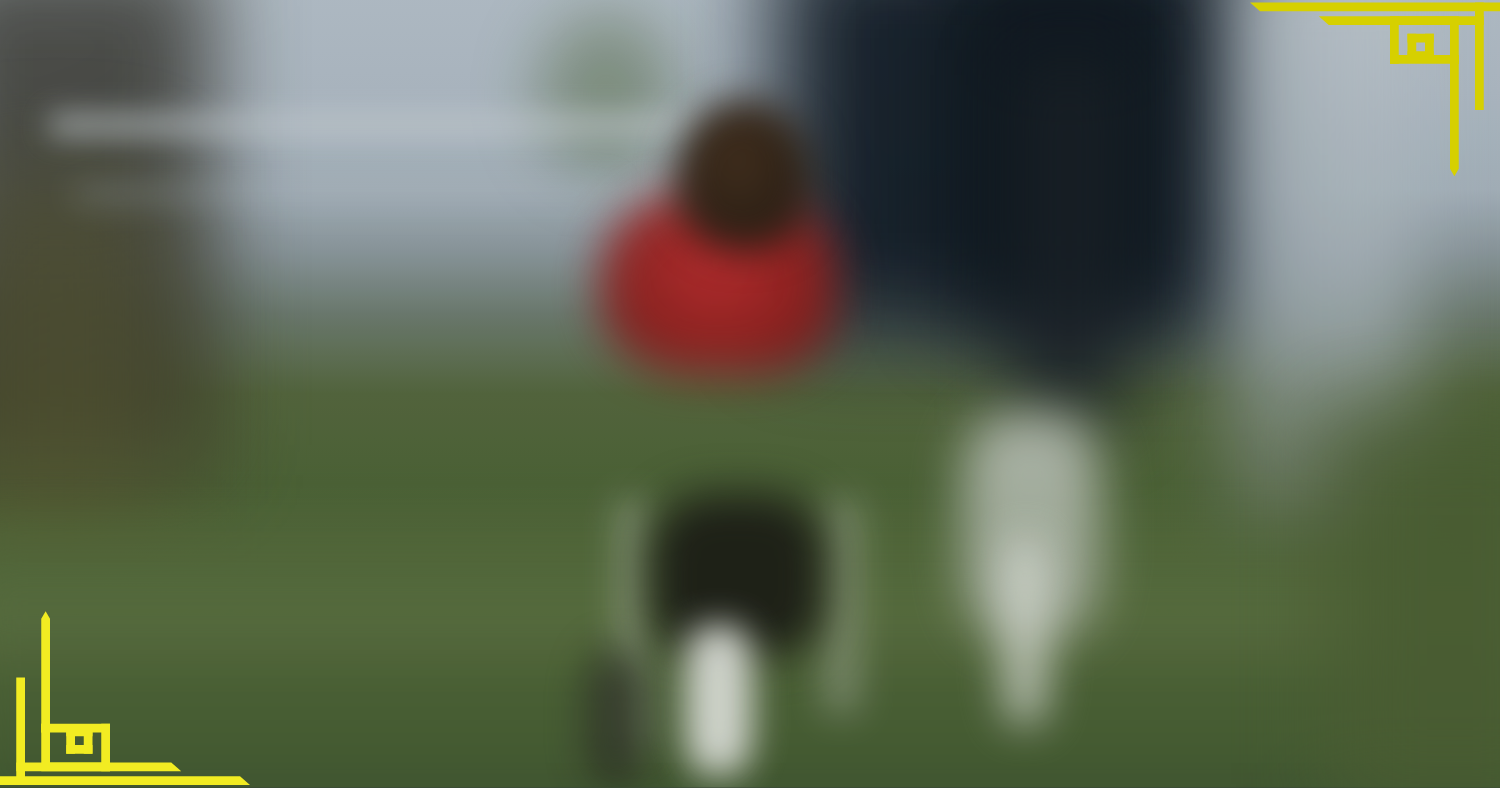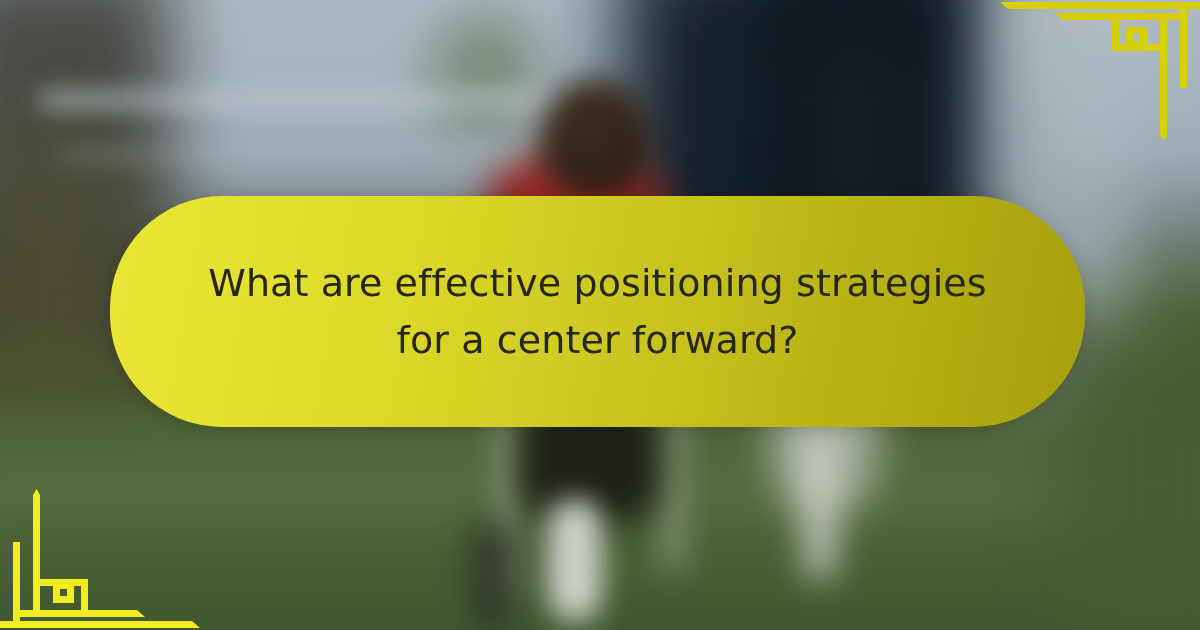--- a/index.html
+++ b/index.html
@@ -219,17 +219,14 @@
       <rect x="112" y="13" width="7" height="38"></rect>
       <rect x="112" y="13" width="48" height="7"></rect>
       <rect x="126" y="27" width="21" height="7"></rect>
       <rect x="126" y="27" width="7" height="21"></rect>
       <rect x="140" y="27" width="7" height="21"></rect>
       <rect x="126" y="41" width="21" height="7"></rect>
       <polygon points="160,44 167,44 167,135 163.5,141 160,135"></polygon>
     </svg>
   </div>
 
-  <div class="card">
-    <div class="card-text">What are effective positioning strategies for a center forward?</div>
-  </div>
 
 </div>
 
 </body></html>

